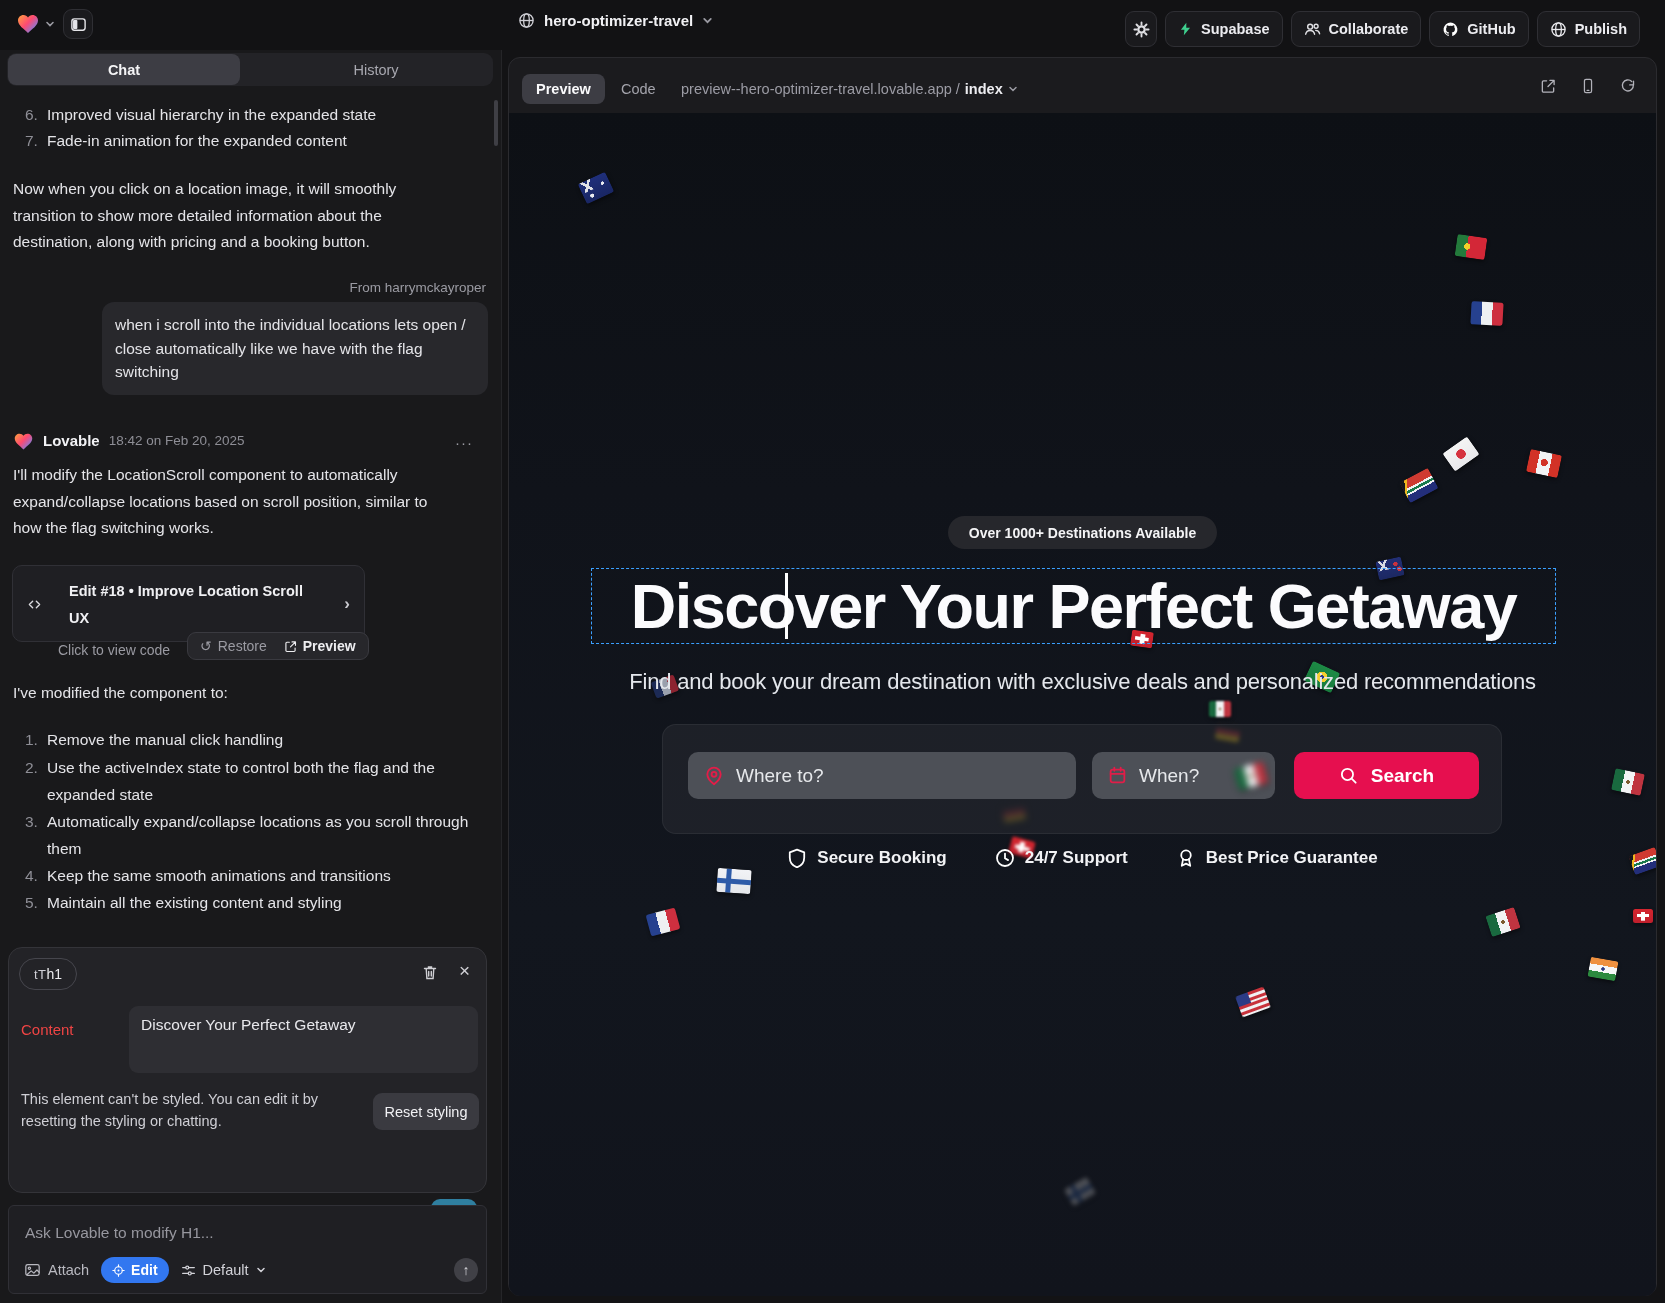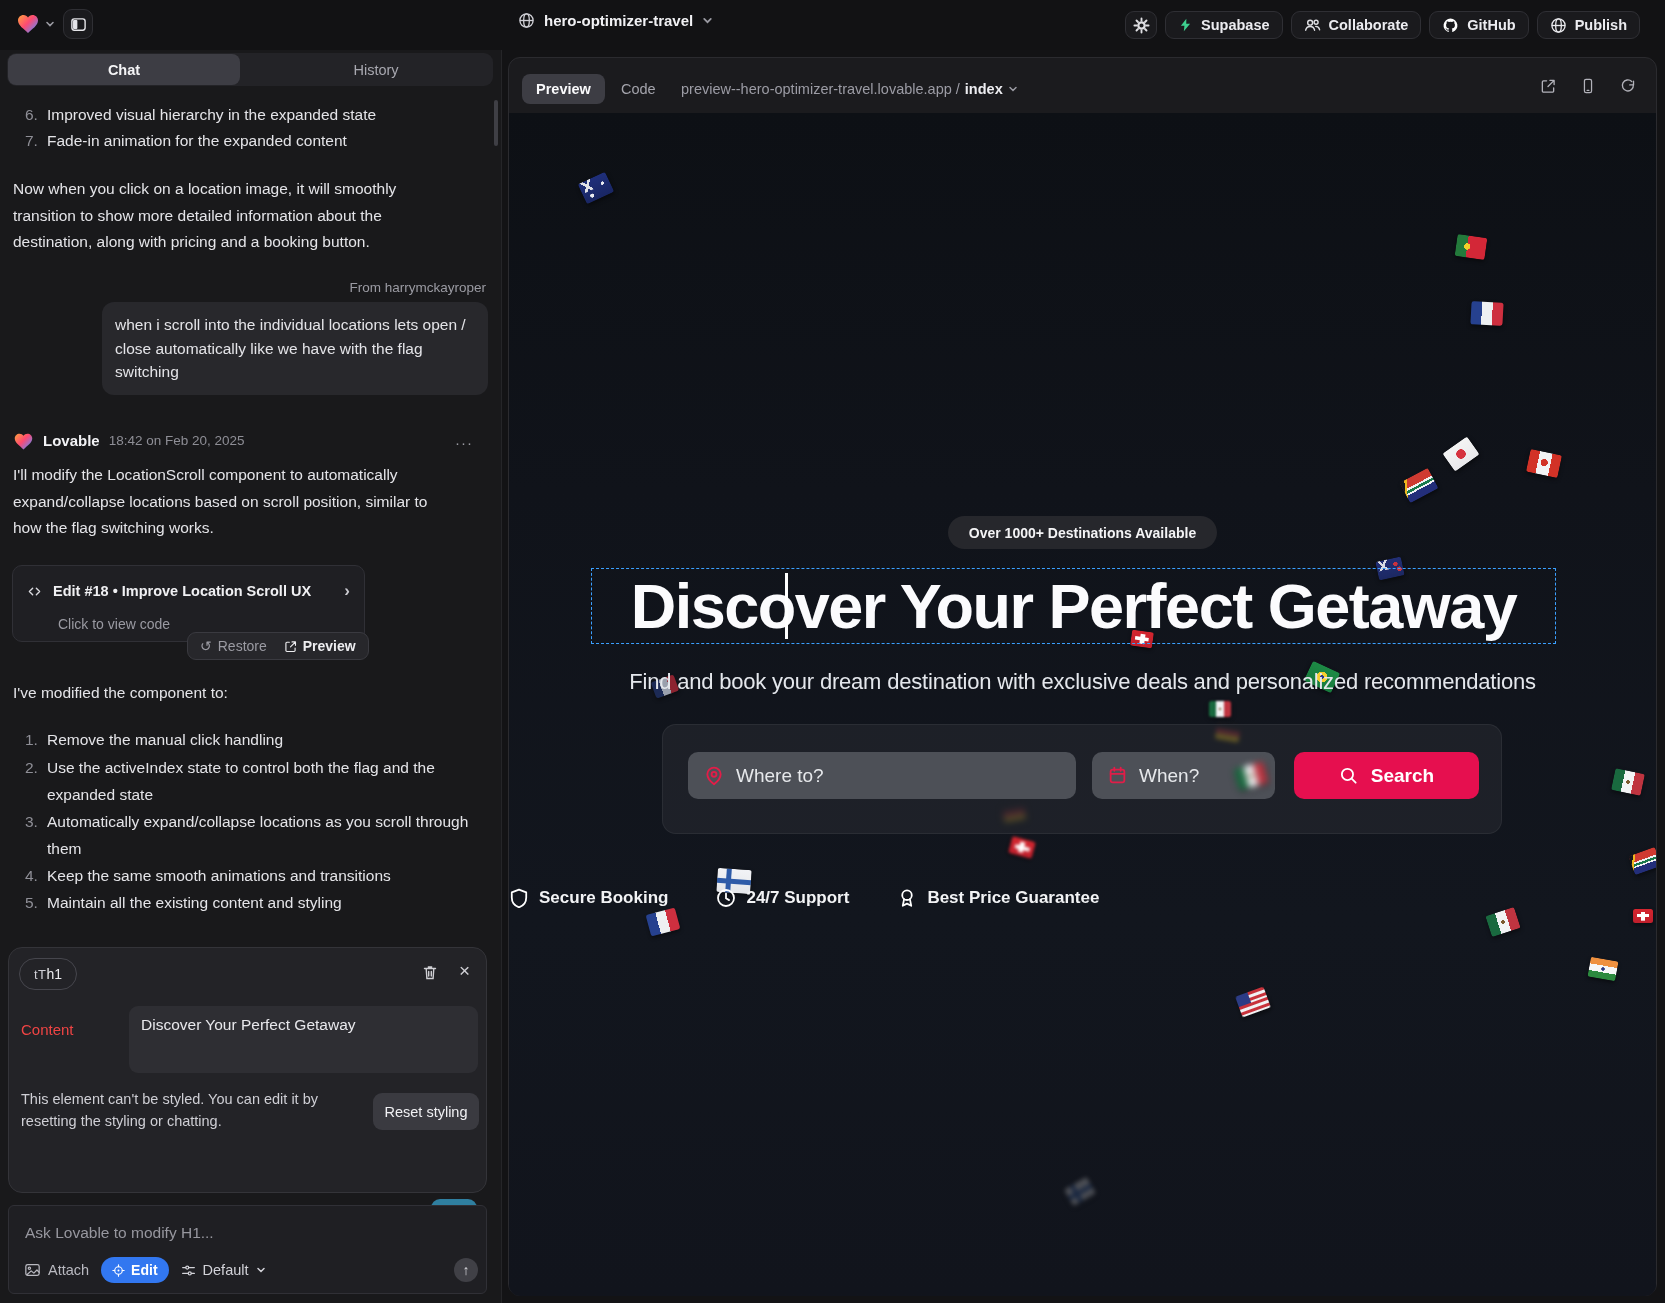--- a/index.html
+++ b/index.html
@@ -2,21 +2,21 @@
 <html><head>
 <meta charset="utf-8">
 <style>
   html,body{margin:0;padding:0;background:#101012;}
   *{box-sizing:border-box;font-family:"Liberation Sans",sans-serif;}
   .stage{position:relative;width:1665px;height:1303px;background:#131315;overflow:hidden;color:#e7e7ea;}
   svg{display:block}
   
   .app-header{position:absolute;left:0;top:0;width:100%;height:50px;background:#121214;}
   .logo-group{position:absolute;left:16px;top:12px;display:flex;align-items:center;gap:5px;}
-  .hbtn{height:28px;border:1px solid #2f2f34;background:#1a1a1d;border-radius:9px;display:flex;align-items:center;gap:8px;padding:0 12px;color:#ececf0;font-size:14.5px;font-weight:600;}
+  .hbtn{height:36px;border:1px solid #2f2f34;background:#1a1a1d;border-radius:9px;display:flex;align-items:center;gap:8px;padding:0 12px;color:#ececf0;font-size:14.5px;font-weight:600;}
   .toggle-btn{position:absolute;left:63px;top:9px;width:30px;height:30px;border:1px solid #2f2f34;background:#1a1a1d;border-radius:9px;display:flex;align-items:center;justify-content:center;color:#e4e4e8;}
   .project-group{position:absolute;left:518px;top:12px;display:flex;align-items:center;gap:9px;color:#f1f1f4;font-size:15px;font-weight:600;}
   .header-right{position:absolute;right:25px;top:11px;display:flex;gap:8px;}
   .icon-sq{width:32px;padding:0;justify-content:center;}
   .chev{color:#9a9aa2}
   
   .sidebar{position:absolute;left:0;top:50px;width:502px;height:1253px;background:#19191b;border-right:1px solid #252528;}
   .tabs{position:absolute;left:7px;top:3px;right:8px;height:33px;background:#232327;border-radius:9px;display:flex;padding:1px;gap:20px;}
   .tab{flex:1;display:flex;align-items:center;justify-content:center;font-size:14.5px;color:#a8a8b0;border-radius:8px;}
   .tab.active{background:#3d3d44;color:#f4f4f6;font-weight:600;}
@@ -25,21 +25,21 @@
   .oli{position:absolute;left:25px;display:flex;}
   .oli .num{width:22px;color:#8f8f97;flex:none;}
   .para{position:absolute;left:13px;}
   .from-label{position:absolute;right:15px;font-size:13.5px;color:#9b9ba3;}
   .bubble{position:absolute;left:102px;width:386px;background:#28282c;border-radius:12px;padding:11px 13px;line-height:23.5px;}
   .msg-head{position:absolute;left:13px;display:flex;align-items:center;gap:9px;}
   .msg-head .who{font-weight:700;font-size:15px;color:#f2f2f5;}
   .msg-head .when{font-size:13.5px;color:#8e8e96;}
   .dots{position:absolute;right:28px;color:#9a9aa2;font-size:15px;letter-spacing:1px;}
   .edit-card{position:absolute;left:12px;top:515px;width:353px;height:77px;background:#1f1f23;border:1px solid #303036;border-radius:10px;padding:12px 14px;}
-  .edit-card .row1{display:flex;align-items:center;gap:11px;font-size:14.5px;font-weight:600;color:#f0f0f3;}
+  .edit-card .row1{display:flex;align-items:center;gap:27px;font-size:14.5px;font-weight:600;color:#f0f0f3;}
   .edit-card .sub{margin-left:31px;margin-top:6px;font-size:14px;color:#9a9aa2;}
   .card-chevron{margin-left:auto;color:#c9c9cf;font-size:17px}
   .restore-pill{position:absolute;left:187px;top:582px;height:28px;background:#27272b;border:1px solid #3a3a40;border-radius:9px;display:flex;align-items:center;padding:0 12px;gap:7px;font-size:14px;}
   .restore-pill .restore{color:#9b9ba3;display:flex;align-items:center;gap:6px;}
   .restore-pill .preview{color:#ededf0;font-weight:600;display:flex;align-items:center;gap:6px;margin-left:10px;}
   
   .editor{position:absolute;left:8px;top:897px;width:479px;height:246px;background:#232327;border:1px solid #343439;border-radius:14px;}
   .chip{position:absolute;left:10px;top:10px;height:32px;border:1px solid #46464d;border-radius:17px;display:flex;align-items:center;padding:0 14px;font-size:14px;color:#ececef;}
   .chip .tt{font-size:13px;color:#cfcfd6;letter-spacing:.5px}
   .ed-icon{position:absolute;top:16px;color:#cfcfd4;}
@@ -90,21 +90,21 @@
   
   .dest-badge{position:absolute;left:0;right:0;top:403px;display:flex;justify-content:center;}
   .dest-badge span{background:#26272c;border-radius:17px;height:33px;display:flex;align-items:center;padding:0 21px;font-size:14px;font-weight:600;color:#f4f4f6;}
   .selection{position:absolute;left:82px;top:455px;width:965px;height:76px;border:1.5px dashed #3ba0ff;display:flex;align-items:center;justify-content:center;}
   .headline{font-size:63px;font-weight:800;letter-spacing:-1.5px;color:#fbfbfd;white-space:nowrap;line-height:1;}
   .caret{position:absolute;left:276px;top:460px;width:2.5px;height:66px;background:#fff;}
   .subtitle{position:absolute;left:0;right:0;top:556px;text-align:center;font-size:22px;color:#e4e7ec;letter-spacing:-.2px;}
   .search-box{position:absolute;left:153px;top:611px;width:840px;height:110px;background:rgba(34,37,44,.72);border:1px solid rgba(255,255,255,.06);border-radius:14px;}
   .s-input{position:absolute;top:27px;height:47px;background:#4d5057;border-radius:10px;display:flex;align-items:center;gap:12px;padding:0 16px;font-size:19px;color:#e6e8eb;}
   .s-btn{position:absolute;left:631px;top:27px;width:185px;height:47px;background:#e60f4f;border-radius:10px;display:flex;align-items:center;justify-content:center;gap:13px;color:#fff;font-size:19px;font-weight:700;}
-  .trust{position:absolute;left:0;right:0;top:775px;display:flex;justify-content:flex-start;gap:48px;}
+  .trust{position:absolute;left:0;right:0;top:735px;display:flex;justify-content:center;gap:48px;}
   .trust-item{display:flex;align-items:center;gap:10px;font-size:17px;font-weight:600;color:#f2f3f5;}
   .trust-item svg{color:#fff}
 </style>
 </head>
 <body>
 
 <div class="stage">
 
   <header class="app-header">
     <div class="logo-group">

